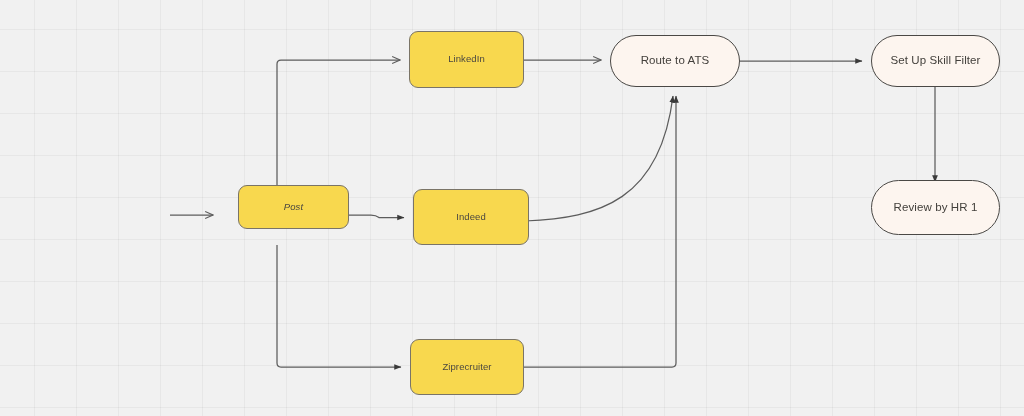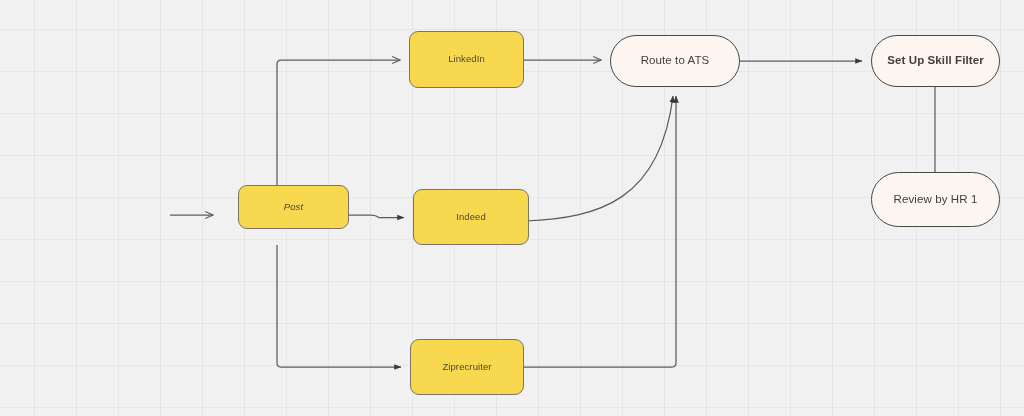--- a/index.html
+++ b/index.html
@@ -110,21 +110,21 @@
   </div>
 
   <div class="node node-rect" style="left:410px; top:339px; width:114px; height:56px;">
     <span class="node-label">Ziprecruiter</span>
   </div>
 
   <div class="node node-stadium" style="left:610px; top:35px; width:130px; height:52px;">
     <span class="node-label">Route to ATS</span>
   </div>
 
-  <div class="node node-stadium" style="left:871px; top:35px; width:129px; height:52px;font-weight:bold;">
+  <div class="node node-stadium" style="left:871px; top:35px; width:129px; height:52px;">
     <span class="node-label">Set Up Skill Filter</span>
   </div>
 
-  <div class="node node-stadium" style="left:871px; top:172px; width:129px; height:55px;">
+  <div class="node node-stadium" style="left:871px; top:180px; width:129px; height:55px;">
     <span class="node-label">Review by HR 1</span>
   </div>
 
 </div>
 
 </body></html>

